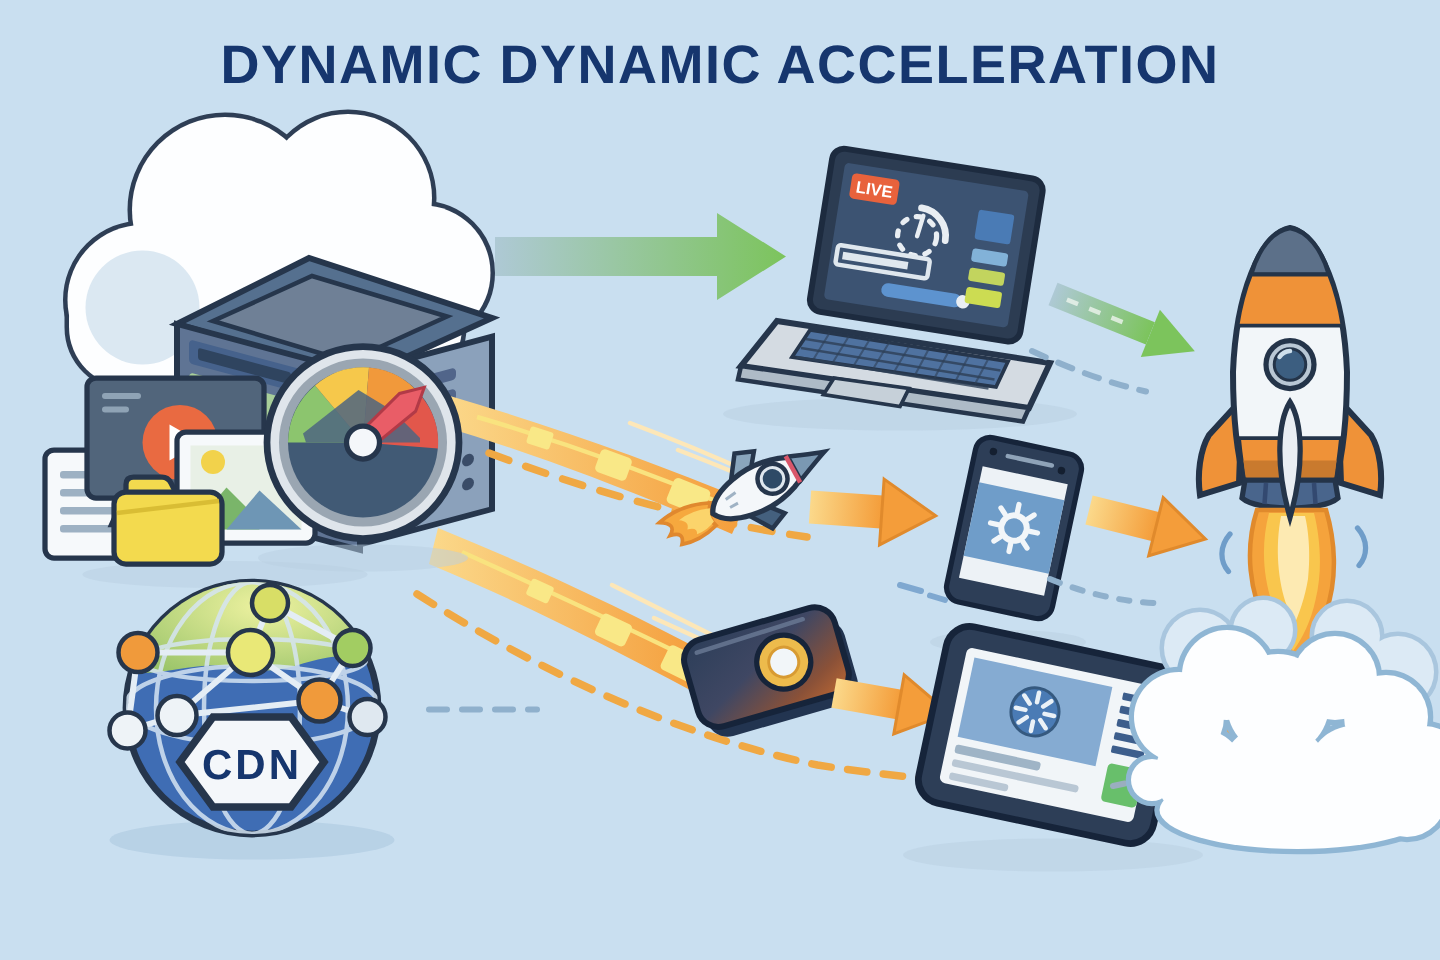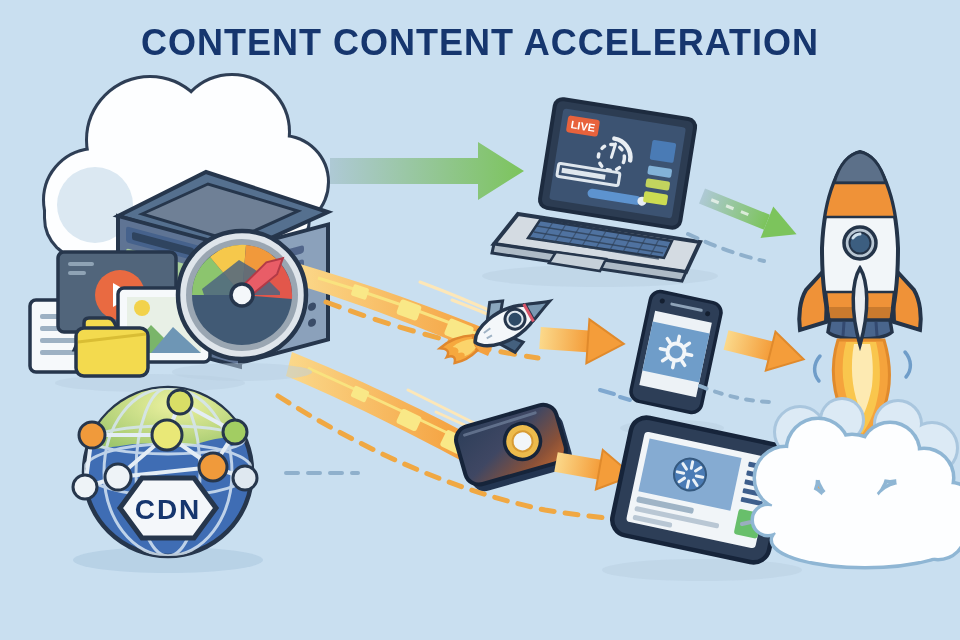--- a/index.html
+++ b/index.html
@@ -365,14 +365,14 @@
             <circle cx="850" cy="520" r="38"></circle>
         <circle cx="902" cy="514" r="30"></circle>
             <circle cx="938" cy="532" r="26"></circle>
         <ellipse cx="865" cy="540" rx="92" ry="26"></ellipse>
         <circle cx="768" cy="520" r="14"></circle>
       </g>
     </g>
   </g>
 </svg>
 
-<div class="title">CONTENT CONTENT ACCELERATION</div>
+<div class="title">DYNAMIC DYNAMIC ACCELERATION</div>
 </div>
 
 </body></html>

